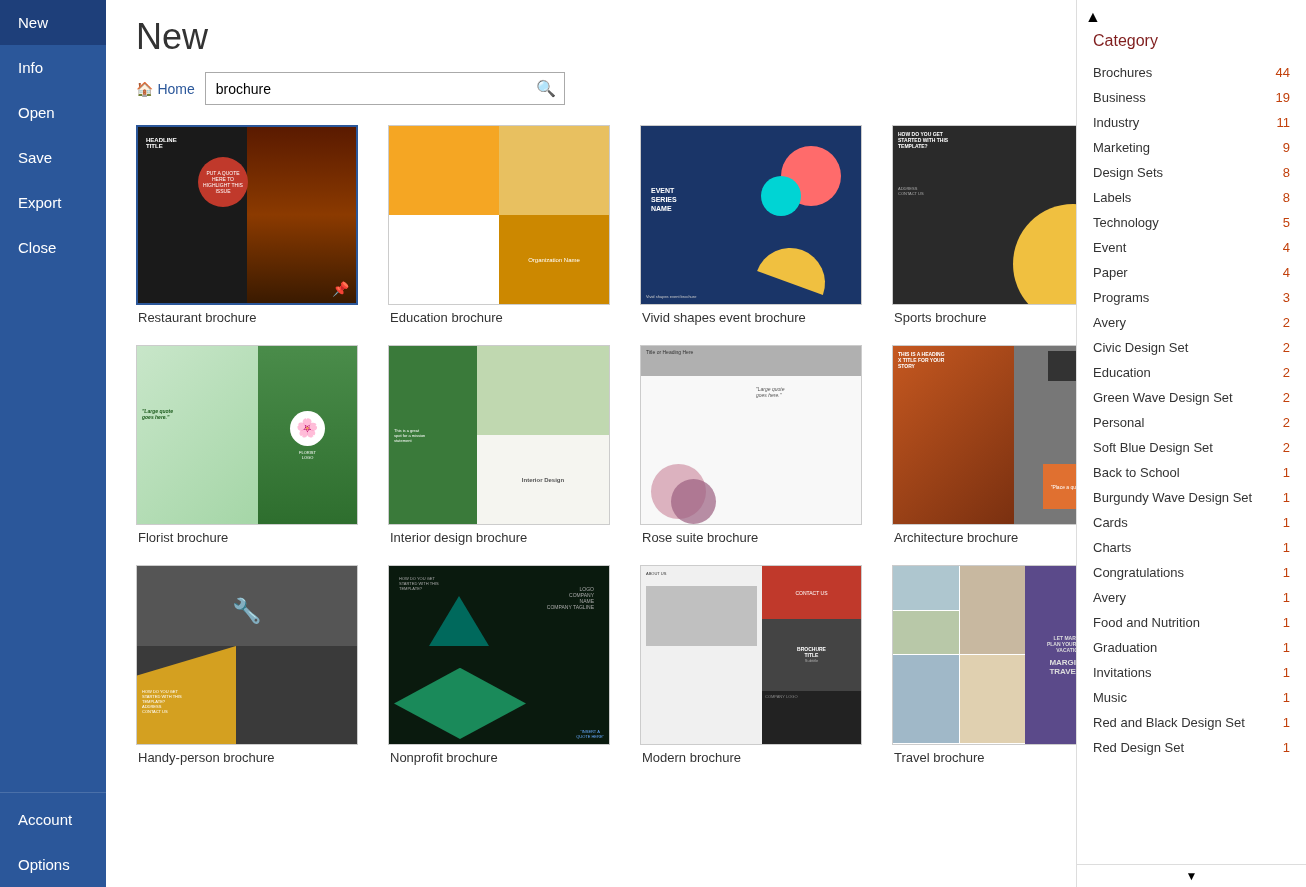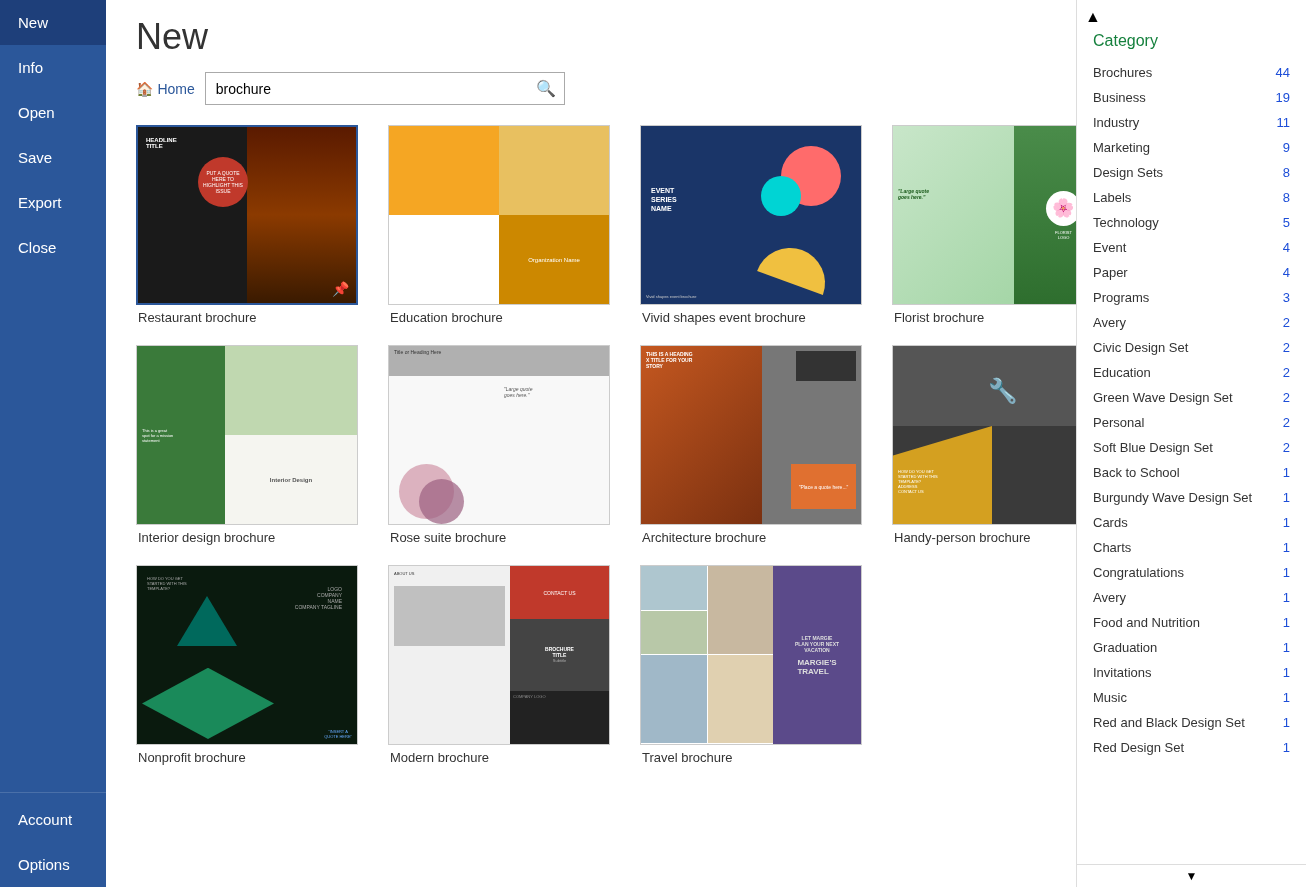--- a/index.html
+++ b/index.html
@@ -131,41 +131,41 @@
       background: #fff;
       border-left: 1px solid #ddd;
       display: flex;
       flex-direction: column;
       height: 100%;
       flex-shrink: 0;
     }
     #category-header {
       font-size: 16px;
       font-weight: 400;
-      color: #15803d;
+      color: #7f1d1d;
       padding: 16px 16px 10px 16px;
     }
     #category-scroll {
       flex: 1;
       overflow-y: auto;
       padding: 0 0 10px 0;
     }
     #category-scroll::-webkit-scrollbar { width: 8px; }
     #category-scroll::-webkit-scrollbar-thumb { background: #bbb; }
     .category-item {
       display: flex;
       justify-content: space-between;
       align-items: center;
       padding: 5px 16px;
       font-size: 13px;
       color: #333;
       cursor: pointer;
     }
     .category-item .cat-name { }
-    .category-item .cat-count { color: #1d4ed8; }
+    .category-item .cat-count { color: #c2410c; }
 
     
     #gallery-area::-webkit-scrollbar { width: 8px; }
     #gallery-area::-webkit-scrollbar-thumb { background: #bbb; }
 
     
     .thumb-inner {
       width: 100%;
       height: 100%;
       position: relative;
@@ -371,20 +371,31 @@
             <div class="t-vivid-shape1"></div>
             <div class="t-vivid-shape2"></div>
             <div class="t-vivid-shape3"></div>
             <div class="t-vivid-text">EVENT<br>SERIES<br>NAME</div>
             <div style="position:absolute;left:5px;bottom:5px;font-size:4px;color:#ccc;">Vivid shapes event brochure</div>
           </div>
         </div>
         <div class="template-label">Vivid shapes event brochure</div>
       </div>
 
+      <div class="template-item">
+        <div class="template-thumb">
+          <div class="thumb-inner t-sports">
+            <div class="t-sports-circle"></div>
+            <div style="position:absolute;left:5px;top:5px;font-size:5px;color:#fff;font-weight:bold;">HOW DO YOU GET<br>STARTED WITH THIS<br>TEMPLATE?</div>
+            <div style="position:absolute;left:5px;top:60px;font-size:4px;color:#aaa;">ADDRESS<br>CONTACT US</div>
+
+          </div>
+        </div>
+        <div class="template-label">Sports brochure</div>
+      </div>
 
       <div class="template-item">
         <div class="template-thumb">
           <div class="thumb-inner t-florist">
             <div style="position:absolute;left:0;top:0;width:55%;height:100%;background:linear-gradient(135deg,#c8e6c9,#a5d6a7);"></div>
             <div style="position:absolute;right:0;top:0;width:45%;height:100%;background:linear-gradient(180deg,#4a8c4a,#2e6e2e);display:flex;flex-direction:column;align-items:center;justify-content:center;">
               <div style="width:35px;height:35px;border-radius:50%;background:#fff;display:flex;align-items:center;justify-content:center;font-size:18px;">🌸</div>
               <div style="font-size:4px;color:#fff;margin-top:4px;text-align:center;">FLORIST<br>LOGO</div>
             </div>
             <div style="position:absolute;left:5px;top:35%;font-size:5px;color:#1a5a1a;font-style:italic;font-weight:bold;">"Large quote<br>goes here."</div>

